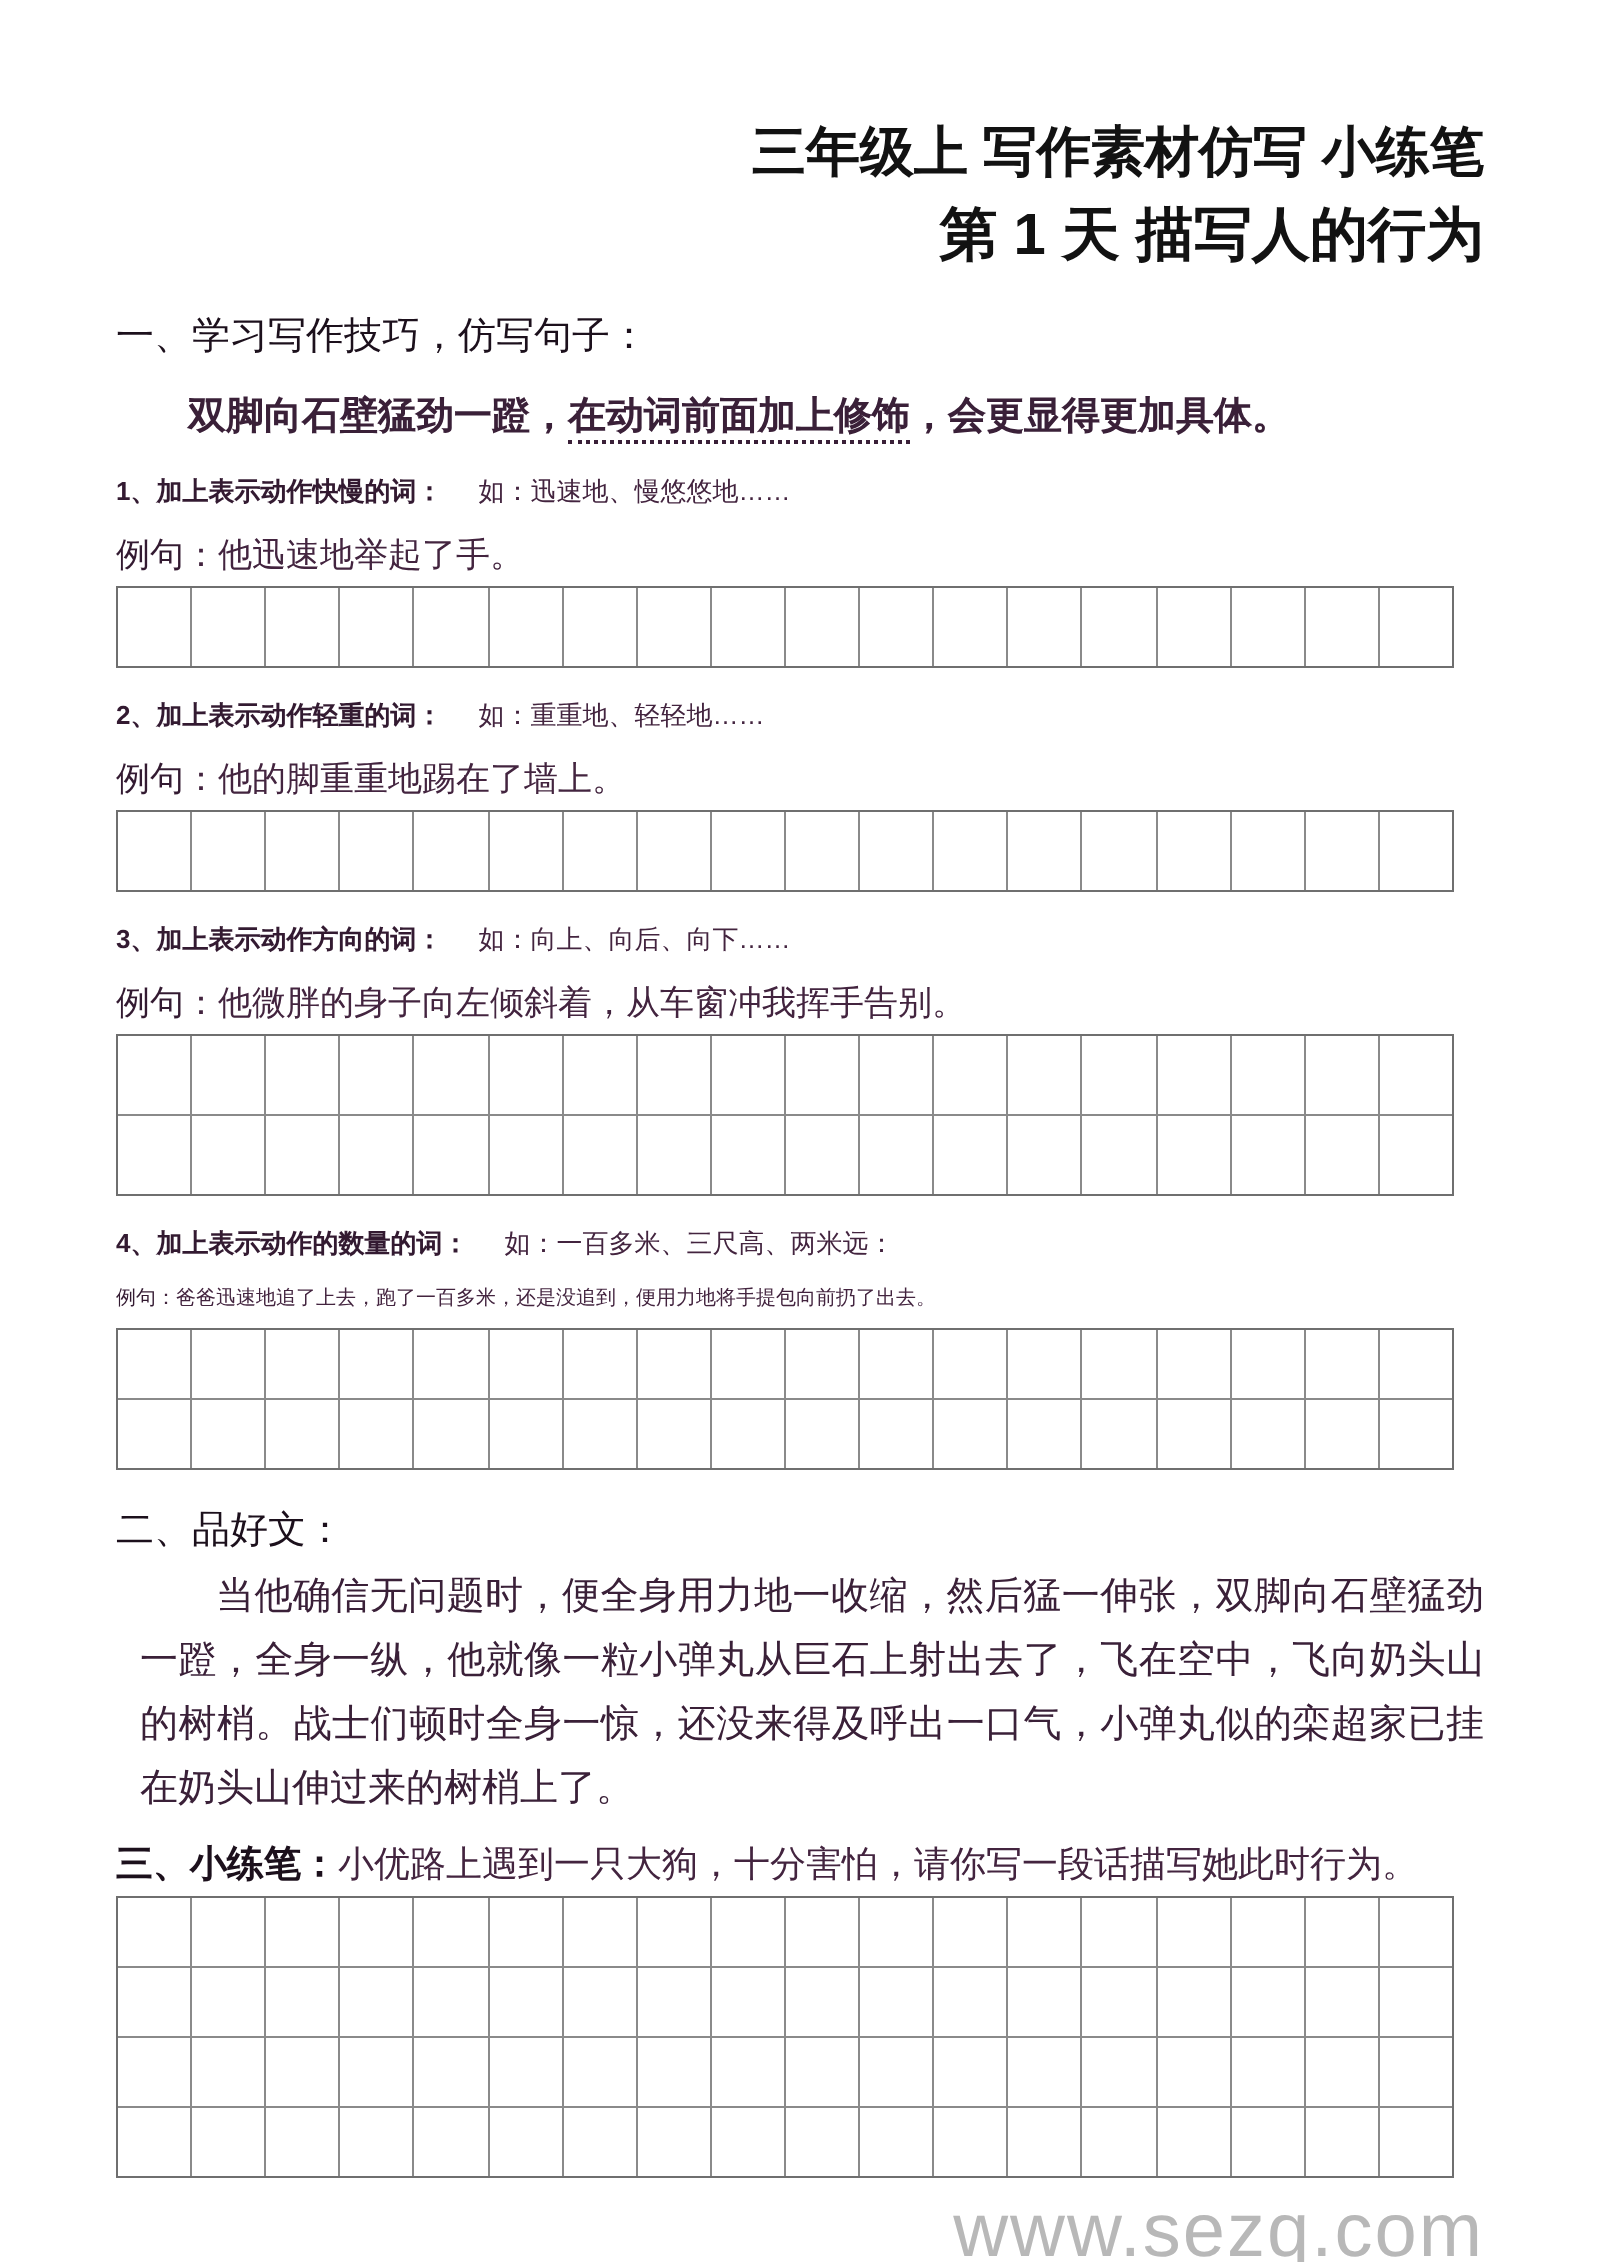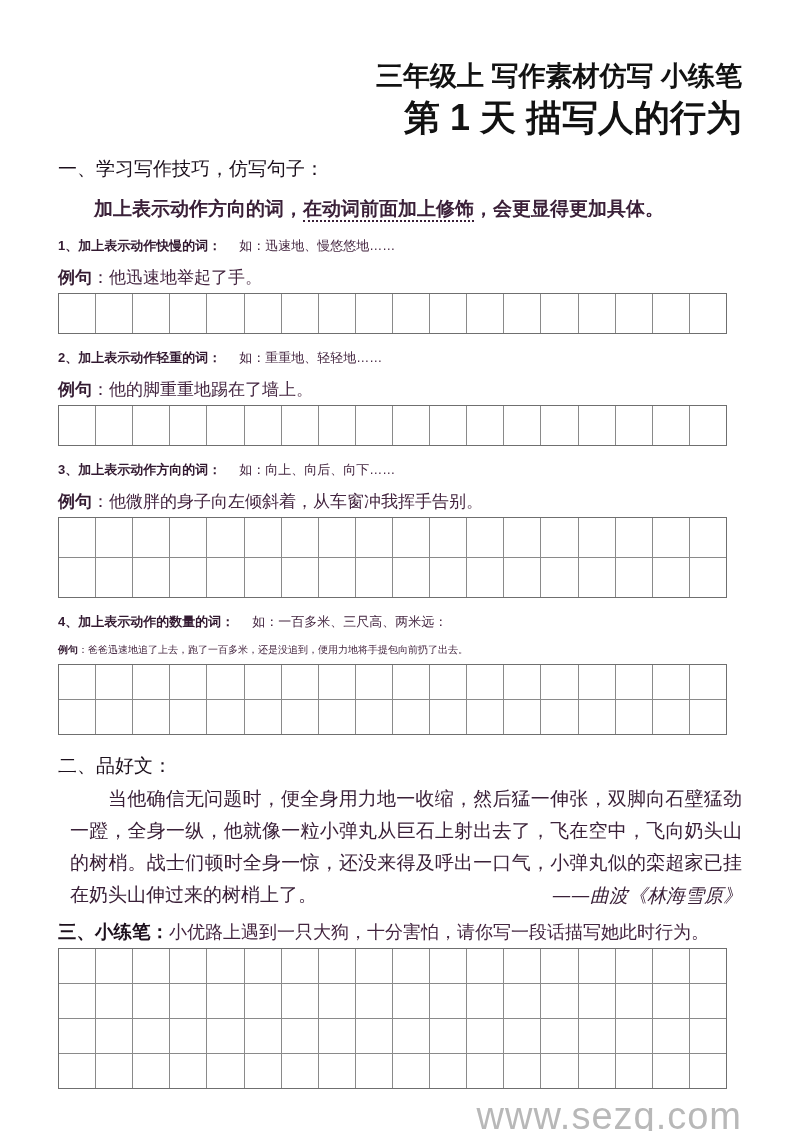--- a/index.html
+++ b/index.html
@@ -9,38 +9,38 @@
     box-sizing:border-box;
     padding:58px 58px 0 58px;
     overflow:hidden;
     font-family:"Liberation Sans","DejaVu Sans",sans-serif;
     color:#3a2038;
   }
   .title{
     text-align:right;font-weight:bold;color:#121212;margin:0;
   }
   .title-1{font-size:27px;line-height:36px;}
-  .title-2{font-size:36px;line-height:40px;margin-top:4px;}
+  .title-2{font-size:29px;line-height:40px;margin-top:4px;}
 
   .sec-heading{
     font-size:19px;line-height:26px;font-weight:normal;color:#1c101c;
     margin-top:18px;
   }
   .tip{
     font-size:19px;line-height:26px;font-weight:bold;color:#3a2038;
     margin-top:14px;padding-left:36px;
   }
   .tip .u{border-bottom:2px dotted #3a2038;padding-bottom:1px;}
 
   .item-line{font-size:13px;line-height:24px;margin-top:12px;}
   .item-label{font-weight:bold;color:#331a31;}
   .item-examples{margin-left:18px;color:#43243f;}
 
   .liju{font-size:17px;line-height:24px;margin-top:8px;color:#43243f;}
-  .liju .lbl{font-weight:bold;color:#331a31;}
+  .liju .lbl{font-weight:normal;color:#331a31;}
   .liju.small{font-size:10px;line-height:22px;margin-top:5px;}
 
   .wgrid{width:667px;margin-top:3px;border:1px solid #6f6f6f;}
   .wgrid .grid-row{display:flex;}
   .wgrid .grid-row + .grid-row{border-top:1px solid #8a8a8a;}
   .wgrid .grid-cell{flex:1;border-right:1px solid #8a8a8a;}
   .wgrid .grid-cell:last-child{border-right:none;}
   .wgrid.h40 .grid-cell{height:39px;}
   .wgrid.h35 .grid-cell{height:34px;}
 
@@ -65,21 +65,21 @@
 </style>
 </head>
 <body>
 
 <div class="title title-1">三年级上 写作素材仿写 小练笔</div>
 <div class="title title-2">第 1 天 描写人的行为</div>
 
 <div class="sec-heading">一、学习写作技巧，仿写句子：</div>
 
 <div class="tip">
-  <span>加上表示动作方向的词，</span><span class="u">在动词前面加上修饰</span><span>，会更显得更加具体。</span>
+  <span>双脚向石壁猛劲一蹬，</span><span class="u">在动词前面加上修饰</span><span>，会更显得更加具体。</span>
 </div>
 
 <div class="item-line">
   <span class="item-label">1、加上表示动作快慢的词：</span><span class="item-examples">如：迅速地、慢悠悠地……</span>
 </div>
 <div class="liju">
   <span class="lbl">例句</span><span>：他迅速地举起了手。</span>
 </div>
 <div class="wgrid h40">
     <div class="grid-row">
@@ -226,21 +226,21 @@
       <div class="grid-cell"></div>
       <div class="grid-cell"></div>
       <div class="grid-cell"></div>
       <div class="grid-cell"></div>
       <div class="grid-cell"></div>
     </div>
   </div>
 
 <div class="sec-heading">二、品好文：</div>
 <p class="excerpt">
-  <span class="indent">当他确信无问题时，便全身用力地一收缩，然后猛一伸张，双脚向石壁猛劲一蹬，全身一纵，他就像一粒小弹丸从巨石上射出去了，飞在空中，飞向奶头山的树梢。战士们顿时全身一惊，还没来得及呼出一口气，小弹丸似的栾超家已挂在奶头山伸过来的树梢上了。</span><span class="attr">——曲波《林海雪原》</span>
+  <span class="indent">当他确信无问题时，便全身用力地一收缩，然后猛一伸张，双脚向石壁猛劲一蹬，全身一纵，他就像一粒小弹丸从巨石上射出去了，飞在空中，飞向奶头山的树梢。战士们顿时全身一惊，还没来得及呼出一口气，小弹丸似的栾超家已挂在奶头山伸过来的树梢上了。</span>
 </p>
 
 <div class="sec3-line">
   <span class="lbl">三、小练笔：</span><span>小优路上遇到一只大狗，十分害怕，请你写一段话描写她此时行为。</span>
 </div>
 <div class="wgrid h35">
     <div class="grid-row">
       <div class="grid-cell"></div>
       <div class="grid-cell"></div>
       <div class="grid-cell"></div>

